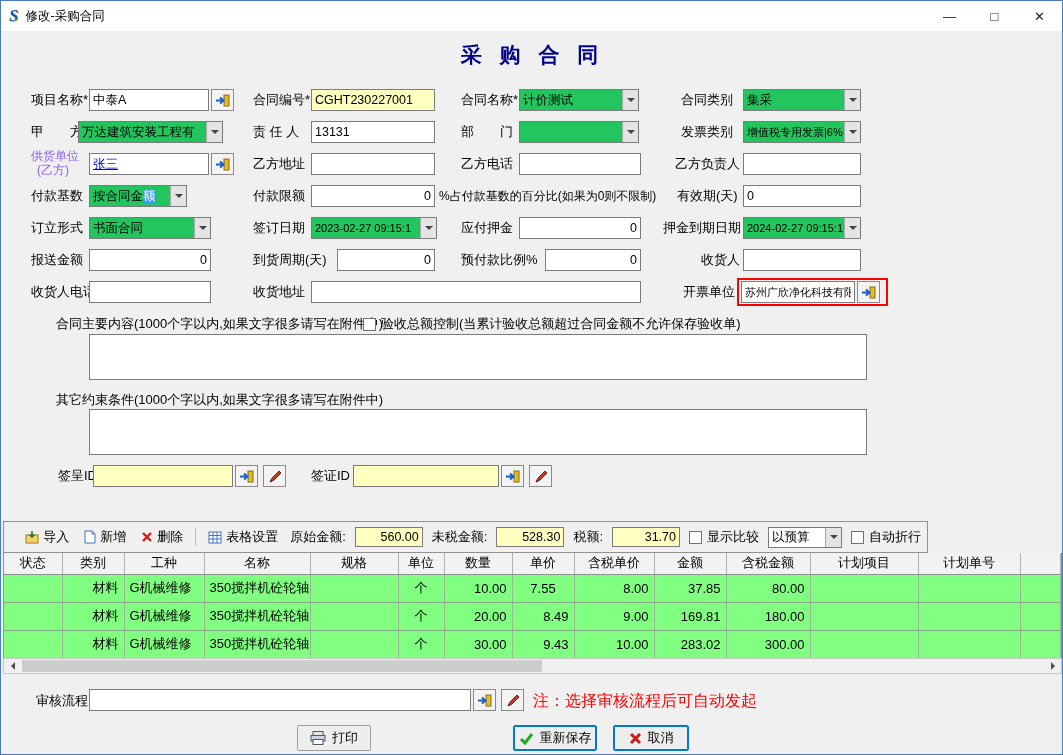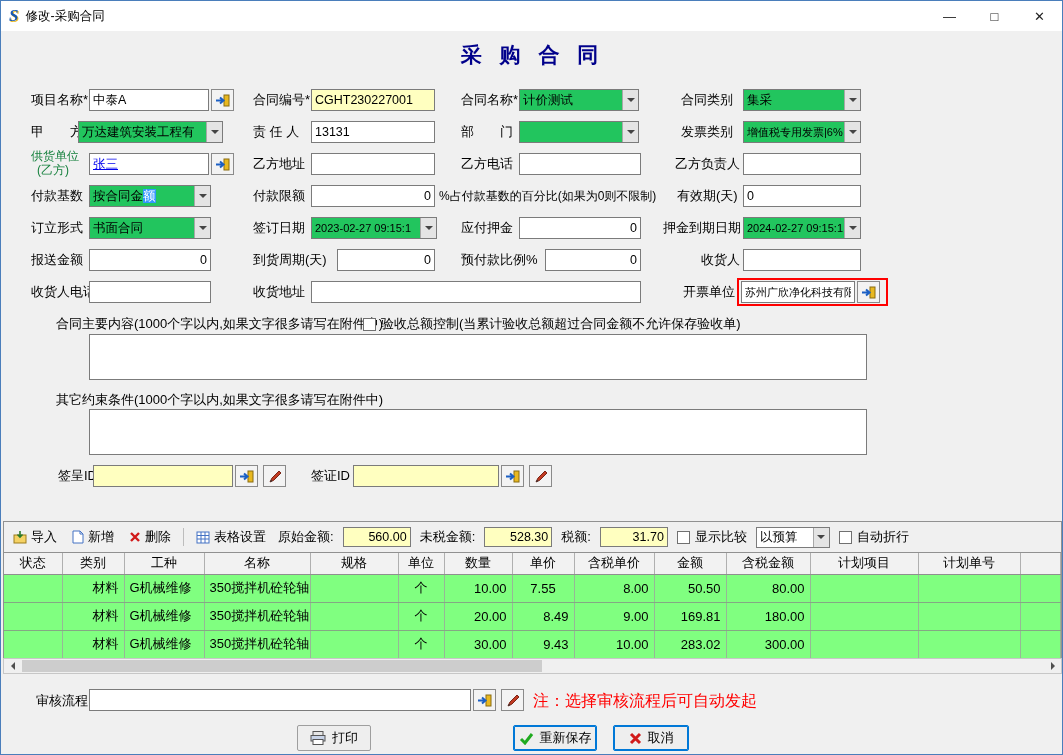--- a/index.html
+++ b/index.html
@@ -11,21 +11,21 @@
   .titlebar { position:absolute; top:0; left:0; right:0; height:30px; background:#ffffff; display:flex; align-items:center; padding-left:8px; }
   .app-icon { font-family:"Liberation Serif", serif; font-style:italic; font-weight:bold; font-size:17px; color:#1558b0; text-shadow:1px 1px 0 #e8b820; margin-right:7px; }
   .win-title { font-size:12.5px; color:#000; }
   .win-controls { position:absolute; right:0; top:0; height:30px; display:flex; }
   .win-btn { width:45px; height:30px; display:flex; align-items:center; justify-content:center; font-size:13px; color:#222; cursor:default; }
 
   
   .form-abs { position:absolute; top:30px; left:0; width:1063px; height:466px; }
   .page-title { position:absolute; top:10px; left:0; width:100%; text-align:center; font-size:21px; font-weight:bold; letter-spacing:6px; color:var(--title-blue,#00008b); }
   .lbl { position:absolute; font-size:13px; color:#000; line-height:22px; white-space:pre; }
-  .lbl2 { position:absolute; font-size:12px; color:#15803d; line-height:14px; white-space:pre; }
+  .lbl2 { position:absolute; font-size:12px; color:#8b5cf6; line-height:14px; white-space:pre; }
   .inp { position:absolute; height:22px; border:1px solid #7b7b7b; background:#fff; font-size:12.5px; padding:0 3px; font-family:inherit; color:#000; }
   .inp.yellow { background:var(--input-yellow,#ffffc0); }
   .inp.num { text-align:right; }
   .sel { position:absolute; height:22px; border:1px solid #7b7b7b; background:#22c55e; display:flex; align-items:center; }
   .sel-text { flex:1; font-size:12.5px; padding:0 3px; white-space:nowrap; overflow:hidden; }
   .dd { width:16px; align-self:stretch; background:#e4e4e4; border-left:1px solid #a8a8a8; display:flex; align-items:center; justify-content:center; }
   .dd-tri { width:0; height:0; border:4px solid transparent; border-top-color:#444; margin-top:4px; }
   .mini-btn { position:absolute; width:23px; height:22px; border:1px solid #8a8a8a; background:#f3f3f3; display:flex; align-items:center; justify-content:center; padding:0; }
   .ta { position:absolute; border:1px solid #7b7b7b; background:#fff; resize:none; font-family:inherit; font-size:12.5px; }
   .redbox { position:absolute; border:2px solid var(--highlight-red,#ff0000); background:transparent; pointer-events:none; }
@@ -33,21 +33,21 @@
   .link-text { color:var(--link-blue,#0000ee); text-decoration:underline; }
   .selhl { background:#3297fd; color:#fff; }
   .note-text { position:absolute; font-size:12px; color:#000; line-height:22px; white-space:pre; }
 
   
   .tabs { position:absolute; top:497px; left:3px; height:24px; display:flex; }
   .tab { height:22px; margin-top:2px; padding:0 12px; border:1px solid #919191; border-bottom:none; background:#e9e9e9; font-size:12.5px; line-height:20px; margin-right:2px; border-radius:2px 2px 0 0; }
   .tab.active { height:24px; margin-top:0; background:#f0f0f0; z-index:3; line-height:23px; }
 
   
-  .toolbar { position:absolute; top:520px; left:2px; width:1059px; height:32px; border:1px solid #919191; background:#f0f0f0; display:flex; align-items:center; padding:0 6px; gap:9px; z-index:2; font-size:13px; }
+  .toolbar { position:absolute; top:520px; left:2px; width:925px; height:32px; border:1px solid #919191; background:#f0f0f0; display:flex; align-items:center; padding:0 6px; gap:9px; z-index:2; font-size:13px;justify-content:flex-end; }
   .tool-btn { display:flex; align-items:center; gap:4px; background:transparent; border:none; font-size:13px; font-family:inherit; padding:2px 3px; }
   .tb-sep { width:1px; height:18px; background:#bdbdbd; }
   .amt-lbl { font-size:13px; }
   .amt-inp { width:68px; height:20px; border:1px solid #7b7b7b; background:var(--input-yellow,#ffffc0); text-align:right; font-size:12.5px; padding:0 3px; font-family:inherit; }
   .cb-inline { width:13px; height:13px; border:1px solid #707070; background:#fff; display:inline-block; }
   .combo-inline { width:74px; height:21px; border:1px solid #7b7b7b; background:#fff; display:flex; align-items:center; }
 
   
   .grid-area { position:absolute; top:552px; left:2px; width:1059px; height:105px; background:#fff; border-left:1px solid #919191; border-right:1px solid #919191; overflow:hidden; }
   table.grid { border-collapse:collapse; table-layout:fixed; width:100%; }
@@ -158,21 +158,21 @@
         </svg>
       </button>
     <span class="lbl" style="left:252px;top:122px">乙方地址</span>
     <input class="inp" style="left: 310px; top: 122px; width: 124px;" value="">
     <span class="lbl" style="left:460px;top:122px">乙方电话</span>
     <input class="inp" style="left: 518px; top: 122px; width: 122px;" value="">
     <span class="lbl" style="left:674px;top:122px">乙方负责人</span>
     <input class="inp" style="left: 742px; top: 122px; width: 118px;" value="">
 
     <span class="lbl" style="left:30px;top:154px">付款基数</span>
-    <div class="sel" style="left:88px;top:154px;width:122px">
+    <div class="sel" style="left:88px;top:154px;width:98px">
         <span class="sel-text"><span>按合同金</span><span class="selhl">额</span></span>
         <span class="dd">
           <span class="dd-tri"></span>
         </span>
       </div>
     <span class="lbl" style="left:252px;top:154px">付款限额</span>
     <input class="inp num" style="left: 310px; top: 154px; width: 124px;" value="0">
     <span class="note-text" style="left:438px;top:154px">%占付款基数的百分比(如果为0则不限制)</span>
     <span class="lbl" style="left:676px;top:154px">有效期(天)</span>
     <input class="inp num" style="left: 742px; top: 154px; width: 118px; text-align: left;" value="0">
@@ -334,21 +334,21 @@
           <tr>
             <td style="text-align: center;"></td>
             <td style="text-align: right;">材料</td>
             <td style="text-align: left;">G机械维修</td>
             <td style="text-align: left;">350搅拌机砼轮轴</td>
             <td style="text-align: left;"></td>
             <td style="text-align: center;">个</td>
             <td style="text-align: right;">10.00</td>
             <td style="text-align: center;">7.55</td>
             <td style="text-align: right;">8.00</td>
-            <td style="text-align: right;">50.50</td>
+            <td style="text-align: right;">37.85</td>
             <td style="text-align: right;">80.00</td>
             <td style="text-align: left;"></td>
             <td style="text-align: left;"></td>
             <td></td>
           </tr>
           <tr>
             <td style="text-align: center;"></td>
             <td style="text-align: right;">材料</td>
             <td style="text-align: left;">G机械维修</td>
             <td style="text-align: left;">350搅拌机砼轮轴</td>

